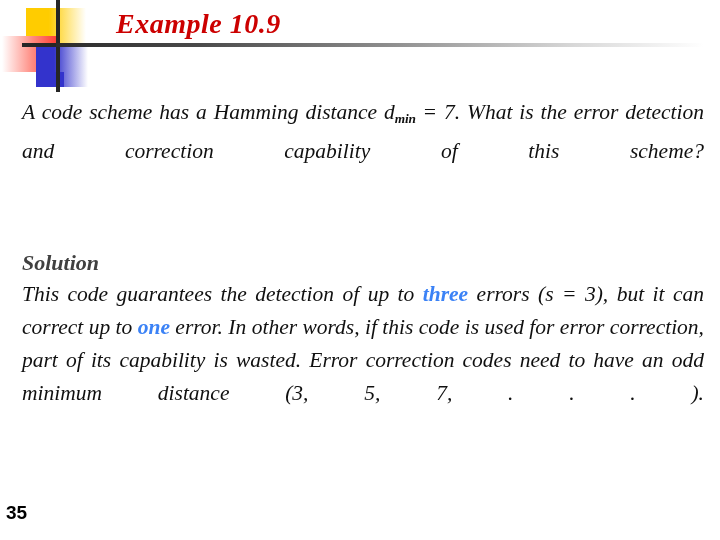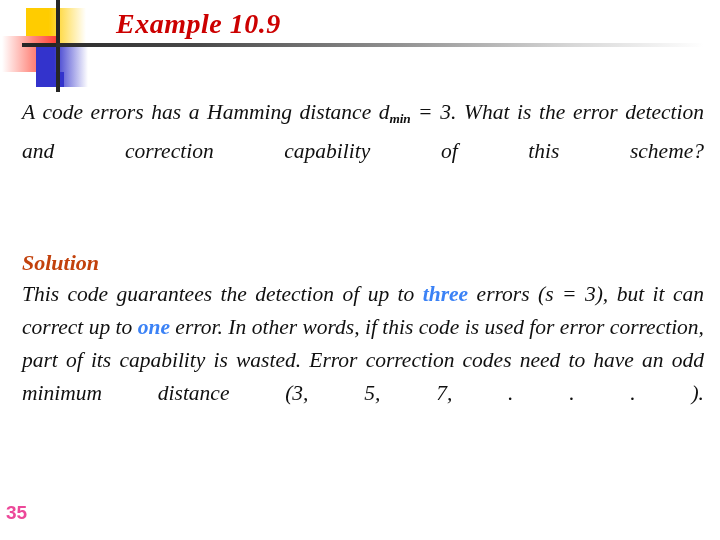--- a/index.html
+++ b/index.html
@@ -141,21 +141,21 @@
     font-weight: bold;
     vertical-align: -0.28em;
     letter-spacing: -0.2px;
   }
 
   .solution-heading {
     font-family: "Liberation Serif", "DejaVu Serif", serif;
     font-style: italic;
     font-weight: bold;
     font-size: 22px;
-    color: #c2410c;
+    color: #404040;
     line-height: 30px;
   }
   .emph-red {
     color: #3b82f6;
     font-weight: bold;
     font-style: italic;
   }
 
   .solution-text {
     text-align: justify;
@@ -168,21 +168,21 @@
 
   
   .page-number {
     position: absolute;
     left: 6px;
     bottom: 16px;
     font-family: "Liberation Sans", "DejaVu Sans", sans-serif;
     font-weight: bold;
     font-style: normal;
     font-size: 19px;
-    color: #ec4899;
+    color: #000000;
   }
 </style>
 </head>
 <body>
 
 <div class="slide">
 
   <div class="logo-mark">
     <div class="sq-yellow"></div>
     <div class="sq-red"></div>
@@ -190,21 +190,21 @@
     <div class="sq-blue-low"></div>
     <div class="cross-h"></div>
     <div class="cross-v"></div>
   </div>
 
   <div class="slide-title">Example 10.9</div>
 
   <div class="title-rule"></div>
 
   <div class="body-block question-block">
-    <p class="para question-text"><span>A code errors has a Hamming distance d</span><span class="sub">min</span><span> = 3. What is the error detection and correction capability of this scheme?</span></p>
+    <p class="para question-text"><span>A code scheme has a Hamming distance d</span><span class="sub">min</span><span> = 7. What is the error detection and correction capability of this scheme?</span></p>
   </div>
 
   <div class="body-block solution-block">
     <div class="solution-heading">Solution</div>
     <p class="para solution-text"><span>This code guarantees the detection of up to </span><span class="emph-red">three</span><span> errors (s = 3), but it can correct up to </span><span class="emph-red">one</span><span> error. In other words, if this code is used for error correction, part of its capability is wasted. Error correction codes need to have an odd minimum distance (3, 5, 7, . . . ).</span></p>
   </div>
 
   <div class="page-number">35</div>
 
 </div>

